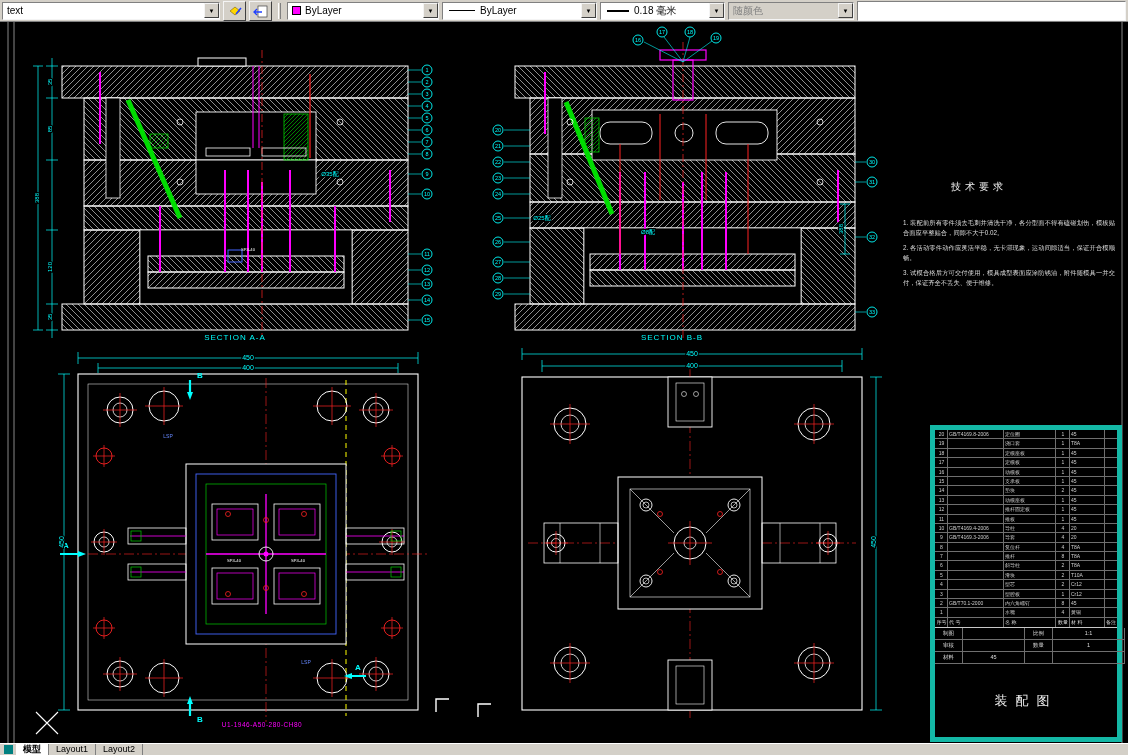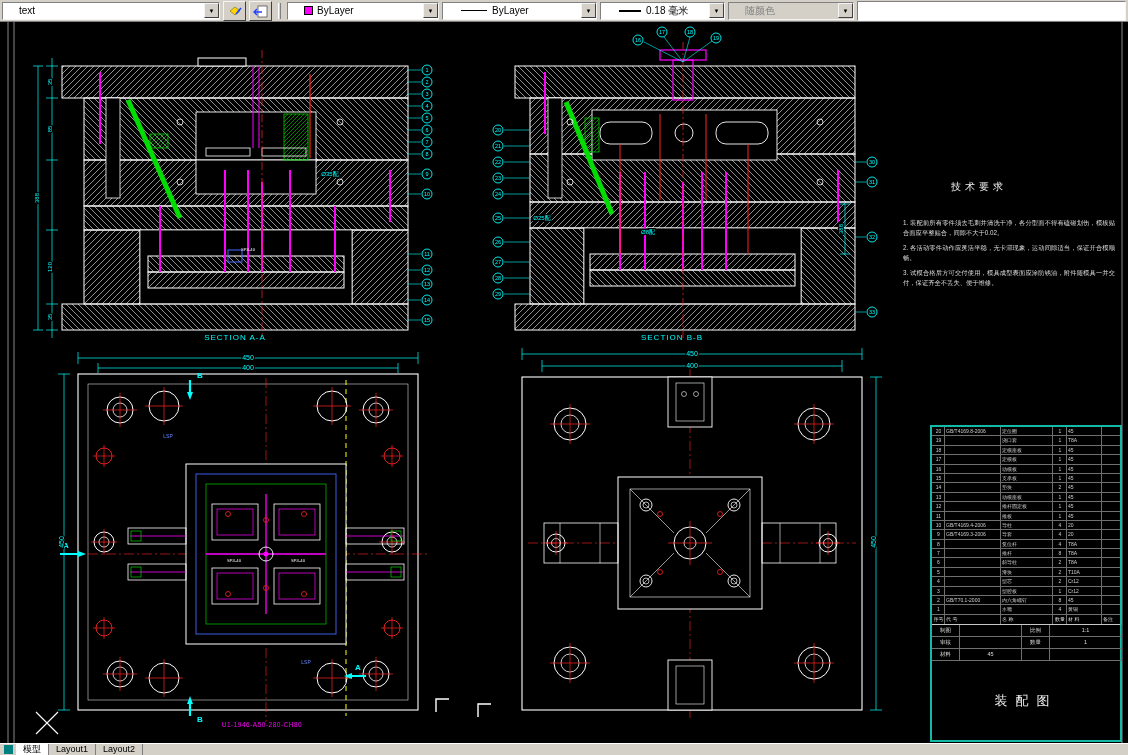--- a/index.html
+++ b/index.html
@@ -1,21 +1,21 @@
 <!DOCTYPE html>
 <html><head>
 <meta charset="utf-8">
 <style>
 *{margin:0;padding:0;box-sizing:border-box}
 html,body{width:1128px;height:755px;overflow:hidden;background:#000;font-family:"Liberation Sans",sans-serif}
 .app{width:1128px;height:755px;display:flex;flex-direction:column}
 
 .toolbar{height:22px;background:#d4d0c8;display:flex;align-items:center;padding:1px 2px;gap:3px;border-bottom:1px solid #808080;flex:none}
 .grip{width:3px;height:16px;border-left:1px solid #fff;border-right:1px solid #808080;margin:0 3px}
-.combo{height:18px;background:#fff;border:1px solid;border-color:#808080 #f4f4f4 #f4f4f4 #808080;display:flex;align-items:center;font-size:10px;color:#000;padding-left:16px}
+.combo{height:18px;background:#fff;border:1px solid;border-color:#808080 #f4f4f4 #f4f4f4 #808080;display:flex;align-items:center;font-size:10px;color:#000;padding-left:4px}
 .combo .arrow{margin-left:auto;width:15px;height:15px;background:#d4d0c8;border:1px solid;border-color:#f4f4f4 #404040 #404040 #f4f4f4;font-size:6px;display:flex;align-items:center;justify-content:center;color:#000;flex:none}
 .combo.disabled{background:#d4d0c8;color:#808080}
 .swatch{width:9px;height:9px;background:#ff00ff;border:1px solid #000;margin-right:4px;flex:none}
 .ltline{width:26px;border-top:1px solid #000;margin:0 5px 0 2px;flex:none}
 .lwline{width:22px;border-top:2px solid #000;margin:0 5px 0 2px;flex:none}
 .tbtn{width:23px;height:20px;background:#d4d0c8;border:1px solid;border-color:#f4f4f4 #404040 #404040 #f4f4f4;display:flex;align-items:center;justify-content:center;padding:0}
 .toolbar-rest{flex:1;height:20px;background:#fff;border:1px solid;border-color:#808080 #f4f4f4 #f4f4f4 #808080}
 
 .canvas{position:relative;width:1128px;height:721px;background:#000;flex:none}
 .canvas svg{position:absolute;left:0;top:0}
@@ -26,34 +26,34 @@
 .lbl{fill:#00ffff;font-size:8px;text-anchor:middle;letter-spacing:1px}
 .cut{fill:#00ffff;font-size:8px;font-weight:bold;text-anchor:middle}
 .wt{fill:#fff;font-size:4.2px;text-anchor:middle}
 .blt{fill:#6688ff;font-size:5px;text-anchor:middle}
 .mgt{fill:#ff00ff;font-size:6.5px;text-anchor:middle;letter-spacing:.5px}
 .overlay{position:absolute;color:#ddd}
 .techreq{left:903px;top:158px;width:212px}
 .tr-title{font-size:10px;color:#eee;letter-spacing:4px;padding-left:48px;margin-bottom:24px}
 .tr-item{font-size:6.3px;line-height:1.65;color:#ddd;text-align:justify;margin-bottom:4px}
 
-.bom{left:930px;top:403px;width:192px;height:317px;border:2px solid #14b8a6;font-size:5px;color:#ccc;display:flex;flex-direction:column}
+.bom{left:930px;top:403px;width:192px;height:317px;border:5px solid #14b8a6;font-size:5px;color:#ccc;display:flex;flex-direction:column}
 .bom-rows{height:188px;flex:none}
 .bom-row,.bom-header{display:flex;height:9.4px;line-height:8.6px;border-bottom:1px solid #6f6f6f}
 .bom-header{height:10px;line-height:9px;border-bottom:1px solid #c8c8c8;color:#ddd}
 .bom-row span,.bom-header span{border-right:1px solid #6f6f6f;overflow:hidden;white-space:nowrap;padding-left:1px;flex:none}
 .c-no{width:13px;text-align:center}.c-code{width:56px}.c-name{width:52px}.c-qty{width:14px;text-align:center}.c-mat{width:35px}.c-note{flex:1!important;border-right:none!important}
 .tb-grid{display:grid;grid-template-columns:28px 62px 28px 72px;flex:none}
 .tb-grid span{height:12px;line-height:11px;border-right:1px solid #6f6f6f;border-bottom:1px solid #6f6f6f;font-size:5.5px;text-align:center;overflow:hidden;color:#ddd}
 .tb-title{flex:1;display:flex;align-items:center;justify-content:center;font-size:13px;color:#eee;letter-spacing:8px}
 
 .tabbar{height:12px;background:#d4d0c8;display:flex;align-items:stretch;font-size:9px;color:#000;border-top:1px solid #fff;flex:none}
 .tabicon{width:16px;display:flex;align-items:center;justify-content:center}
 .tab{padding:0 7px;border-right:1px solid #808080;display:flex;align-items:center;background:#d4d0c8;line-height:11px}
-.tab.active{background:#fff;font-weight:normal}
+.tab.active{background:#fff;font-weight:bold}
 .tab-rest{flex:1}
 </style>
 </head>
 <body>
 
 <div class="app">
 
   <div class="toolbar">
     <div class="combo" style="width:218px">
       <span>text</span>

